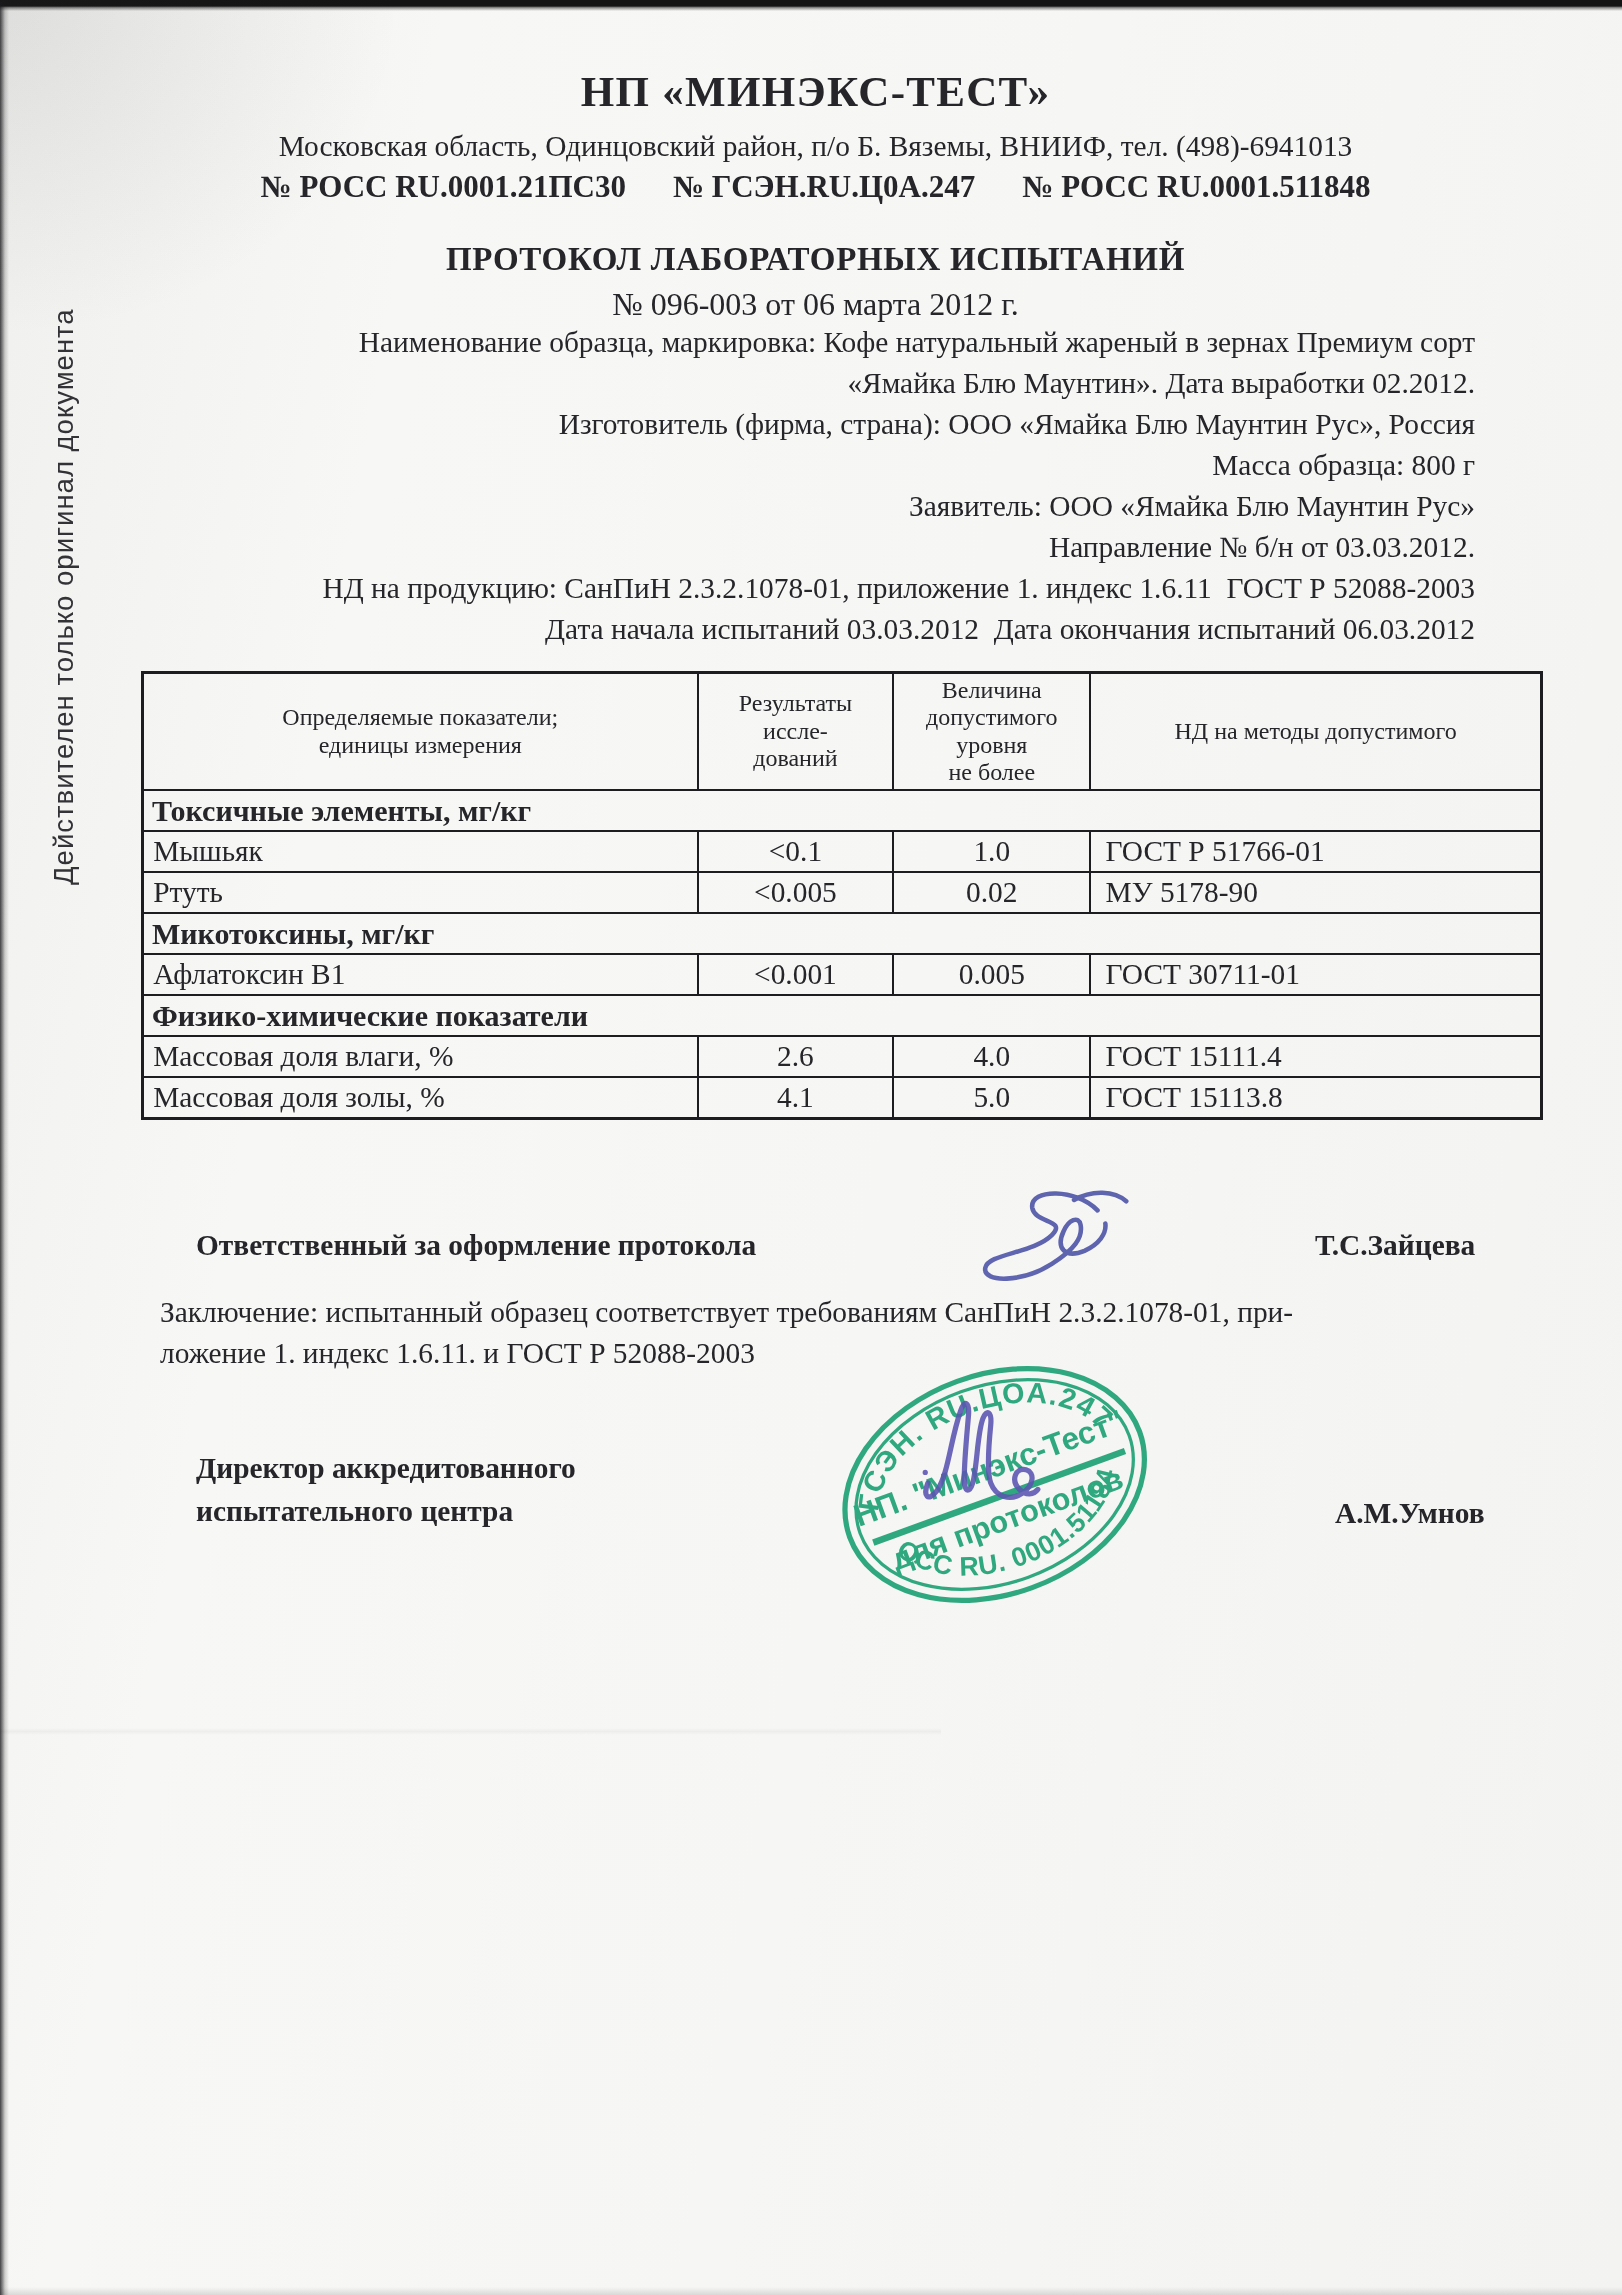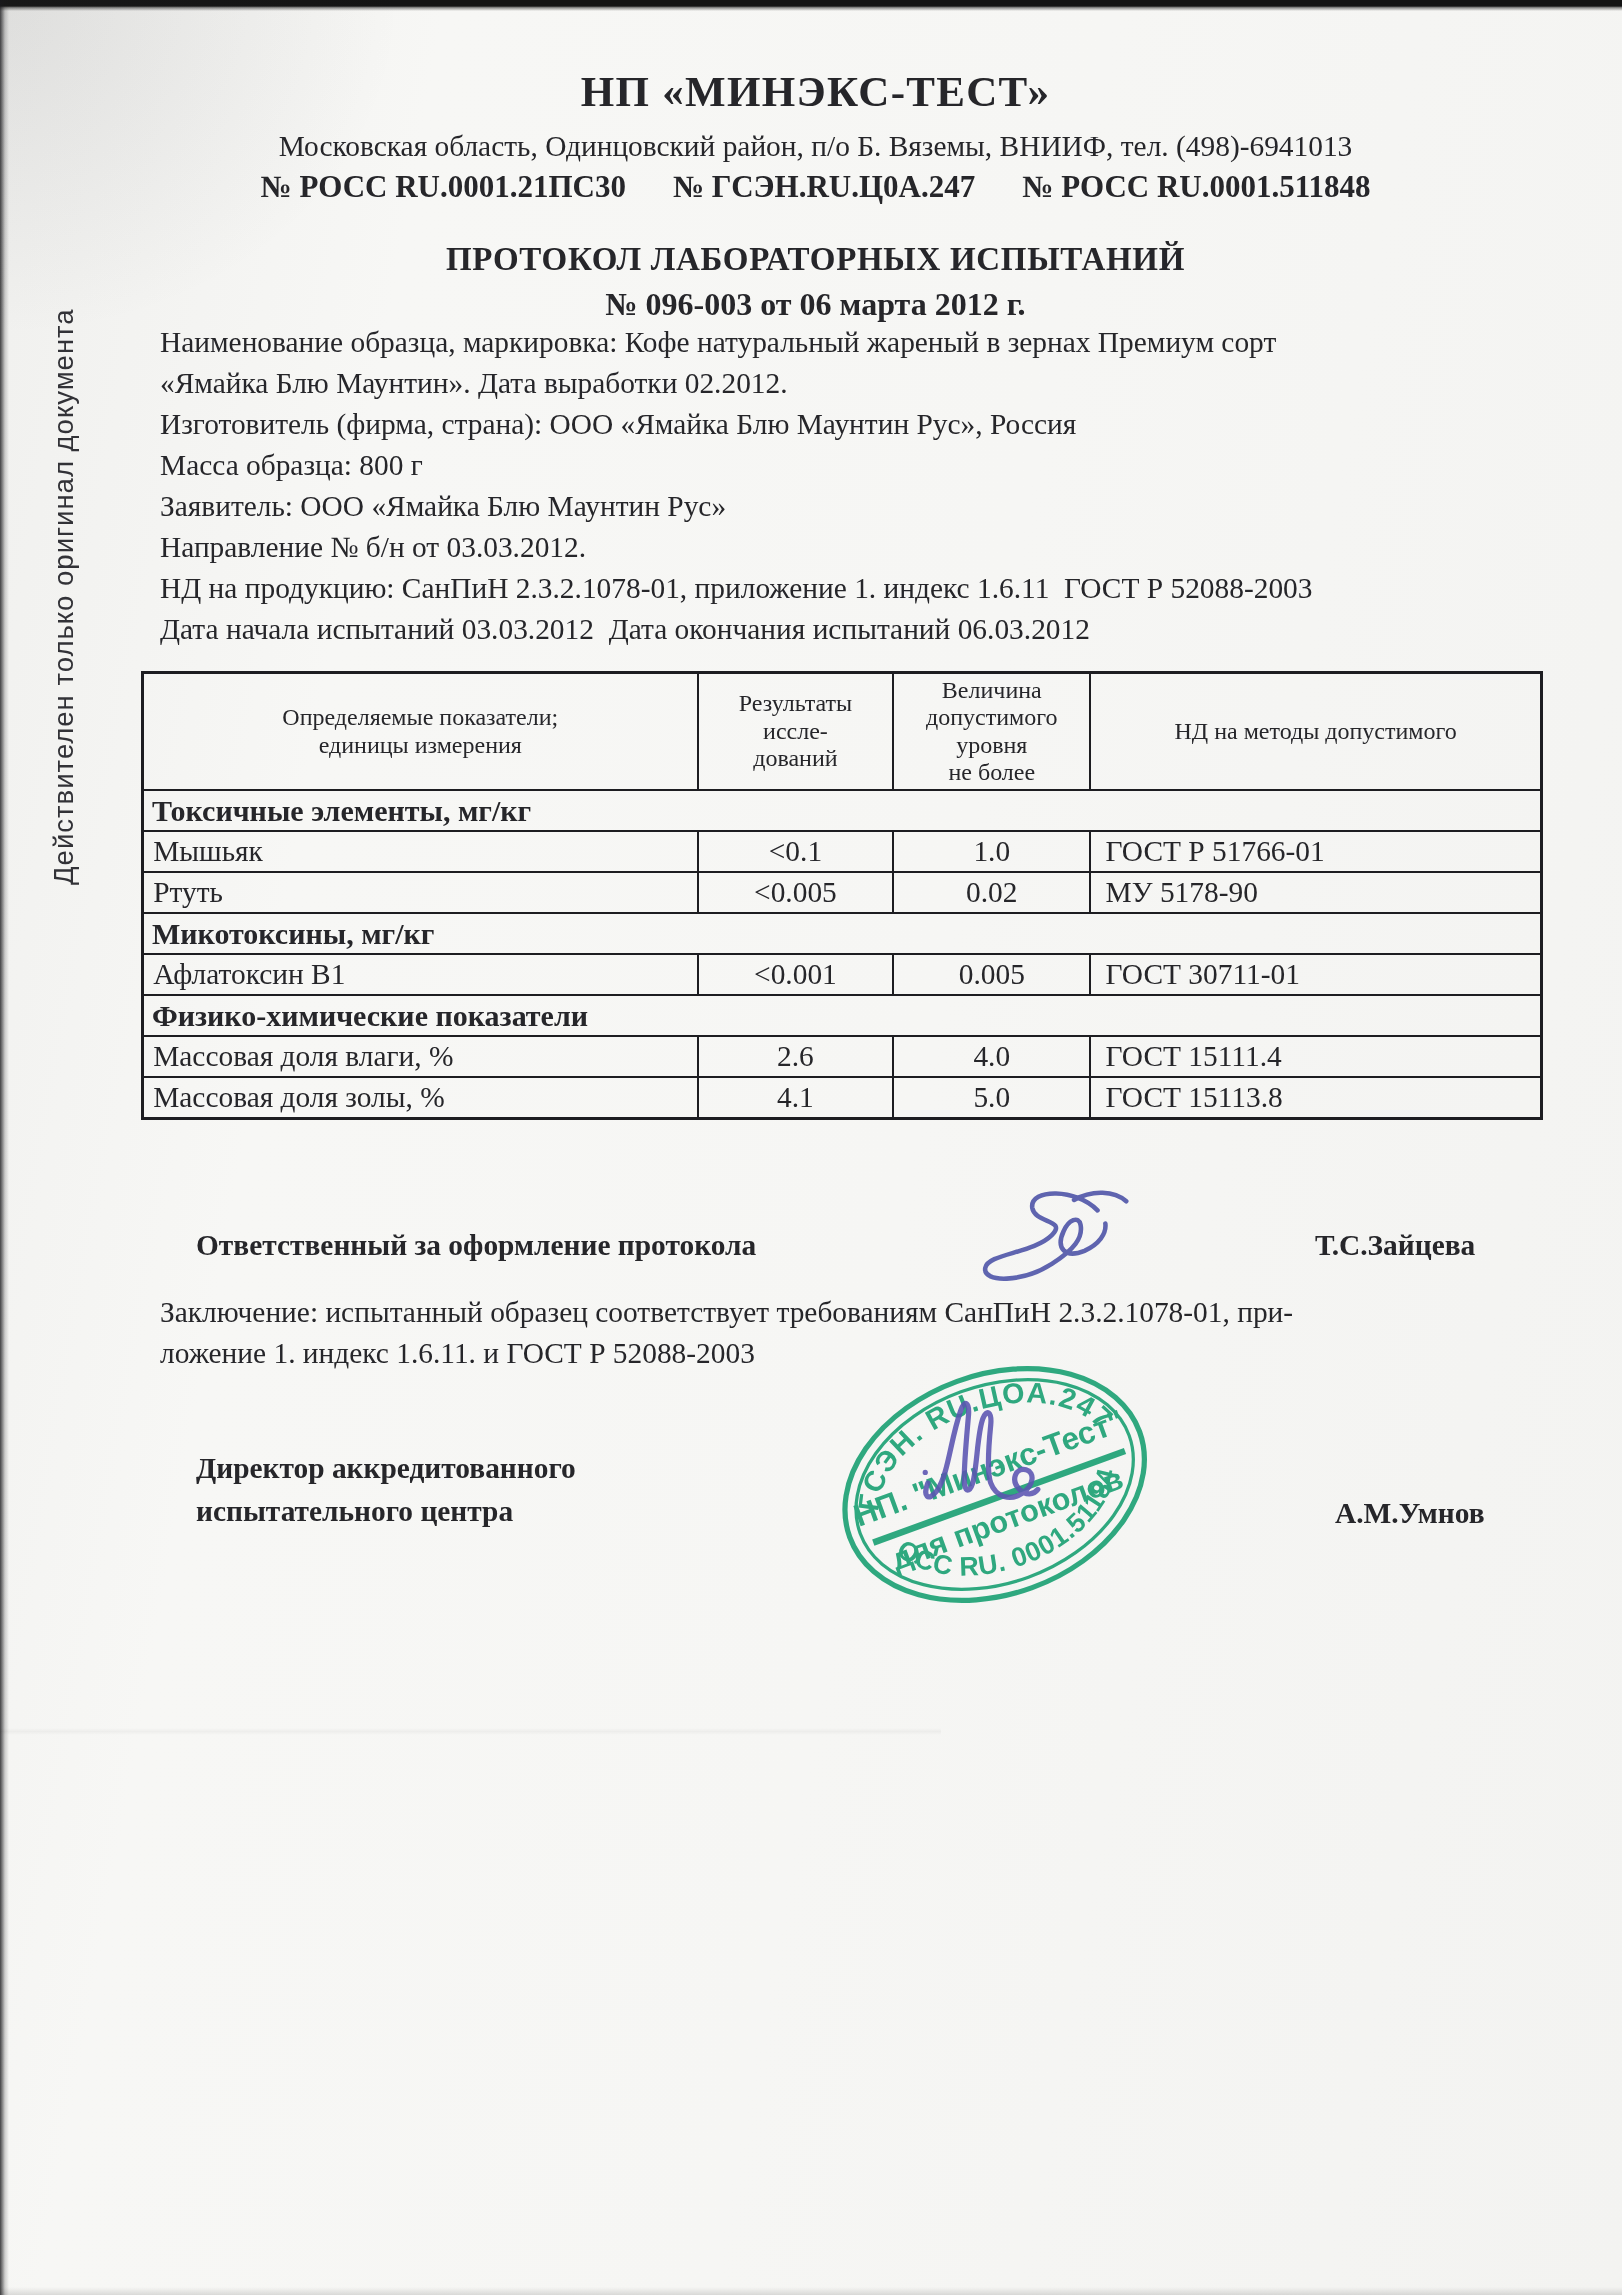--- a/index.html
+++ b/index.html
@@ -20,24 +20,24 @@
 
   .side-note{position:absolute;left:48px;top:885px;transform:rotate(-90deg);transform-origin:0 0;
         white-space:nowrap;font-family:"Liberation Sans","DejaVu Sans",sans-serif;
         font-size:27.5px;letter-spacing:1px;color:#323237;}
 
   .centered{position:absolute;left:8px;right:0;text-align:center;}
   .company{top:67px;font-size:43px;font-weight:700;letter-spacing:1.3px;}
   .address{top:130px;font-size:29.4px;}
   .certs{top:169px;display:flex;justify-content:center;gap:47px;font-size:31px;font-weight:700;}
   .doc-title{top:241px;font-size:33px;font-weight:700;letter-spacing:0.7px;}
-  .doc-number{top:286px;font-size:32px;font-weight:700;}
+  .doc-number{top:286px;font-size:32px;font-weight:400;}
 
   .sample-block{position:absolute;left:160px;top:322px;width:1315px;
-        font-size:29.4px;line-height:41px;}
+        font-size:29.4px;line-height:41px;text-align:right;}
   .sample-line{white-space:pre-wrap;}
 
   table.results{position:absolute;left:141px;top:671px;width:1402px;border-collapse:collapse;
         border:3.9px solid #1d1d21;}
   table.results td,table.results th{border:2.6px solid #1d1d21;}
   th.hd{font-weight:400;font-size:24px;line-height:27.5px;white-space:pre-line;
         text-align:center;vertical-align:middle;height:103px;padding:2.6px 3.9px;}
   td.c-name{font-size:29.4px;padding:1.3px 5.2px 1.3px 9.2px;}
   td.c-mid{font-size:29.4px;text-align:center;}
   td.c-method{font-size:29.4px;padding:1.3px 5.2px 1.3px 14.4px;}

